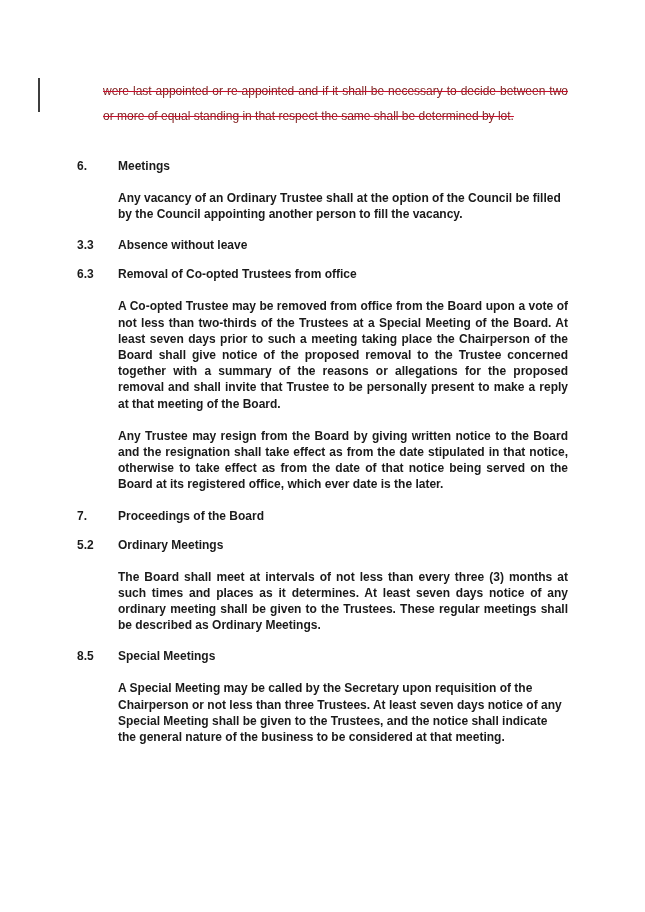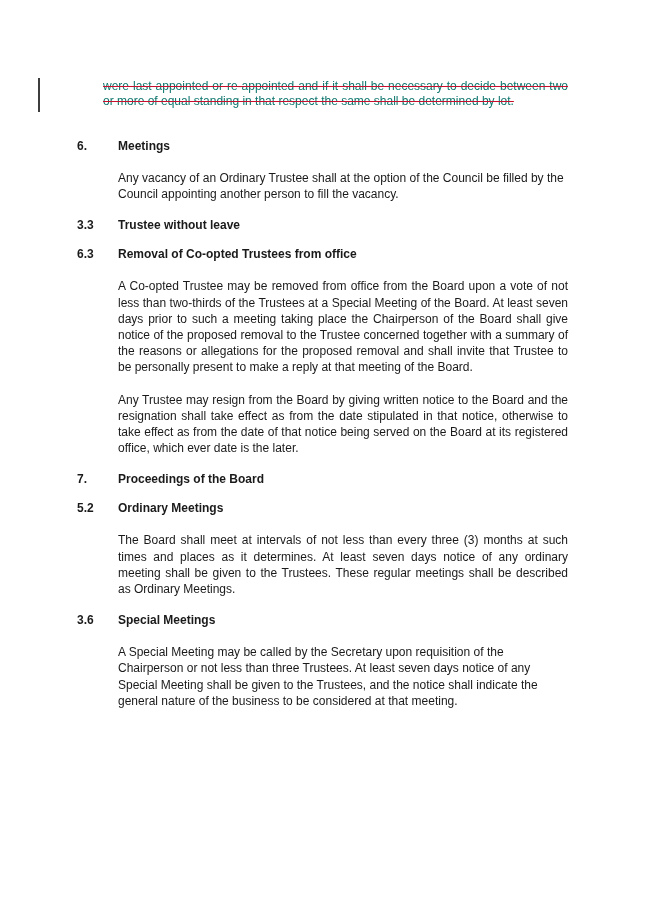--- a/index.html
+++ b/index.html
@@ -26,38 +26,39 @@
   }
   .page-content {
     position: absolute;
     left: 77px;
     top: 79px;
     width: 491px;
   }
   .deleted-para {
     margin: 0 0 29px 26px;
     width: 465px;
-    color: #0f766e;
+    color: #7f1d1d;
     text-decoration: line-through;
     text-decoration-color: #c8102e;
     text-align: justify;
-    line-height: 15px;
+    line-height: 25px;
   }
   .clause-row {
     display: grid;
     grid-template-columns: 41px 1fr;
     margin-bottom: 13px;
     line-height: 16px;
   }
   .clause-number, .clause-heading {
     font-weight: bold;
   }
   .clause-body {
     margin: 16px 0 15px 41px;
     line-height: 16.2px;
+    font-weight: bold;
   }
   .just { text-align: justify; }
   .left { text-align: left; }
   .section-gap { margin-top: 14px; }
 </style>
 </head>
 <body>
 
 <div class="change-bar"></div>
 
@@ -67,21 +68,21 @@
 
   <div class="clause-row">
     <span class="clause-number">6.</span>
     <span class="clause-heading">Meetings</span>
   </div>
 
   <p class="clause-body left">Any vacancy of an Ordinary Trustee shall at the option of the Council be filled by the Council appointing another person to fill the vacancy.</p>
 
   <div class="clause-row">
     <span class="clause-number">3.3</span>
-    <span class="clause-heading">Trustee without leave</span>
+    <span class="clause-heading">Absence without leave</span>
   </div>
 
   <div class="clause-row">
     <span class="clause-number">6.3</span>
     <span class="clause-heading">Removal of Co-opted Trustees from office</span>
   </div>
   <p class="clause-body just">A Co-opted Trustee may be removed from office from the Board upon a vote of not less than two-thirds of the Trustees at a Special Meeting of the Board. At least seven days prior to such a meeting taking place the Chairperson of the Board shall give notice of the proposed removal to the Trustee concerned together with a summary of the reasons or allegations for the proposed removal and shall invite that Trustee to be personally present to make a reply at that meeting of the Board.</p>
 
   <p class="clause-body just">Any Trustee may resign from the Board by giving written notice to the Board and the resignation shall take effect as from the date stipulated in that notice, otherwise to take effect as from the date of that notice being served on the Board at its registered office, which ever date is the later.</p>
 
@@ -90,18 +91,18 @@
     <span class="clause-heading">Proceedings of the Board</span>
   </div>
 
   <div class="clause-row">
     <span class="clause-number">5.2</span>
     <span class="clause-heading">Ordinary Meetings</span>
   </div>
   <p class="clause-body just">The Board shall meet at intervals of not less than every three (3) months at such times and places as it determines. At least seven days notice of any ordinary meeting shall be given to the Trustees. These regular meetings shall be described as Ordinary Meetings.</p>
 
   <div class="clause-row">
-    <span class="clause-number">3.6</span>
+    <span class="clause-number">8.5</span>
     <span class="clause-heading">Special Meetings</span>
   </div>
   <p class="clause-body left">A Special Meeting may be called by the Secretary upon requisition of the Chairperson or not less than three Trustees. At least seven days notice of any Special Meeting shall be given to the Trustees, and the notice shall indicate the general nature of the business to be considered at that meeting.</p>
 
 </div>
 
 </body></html>

